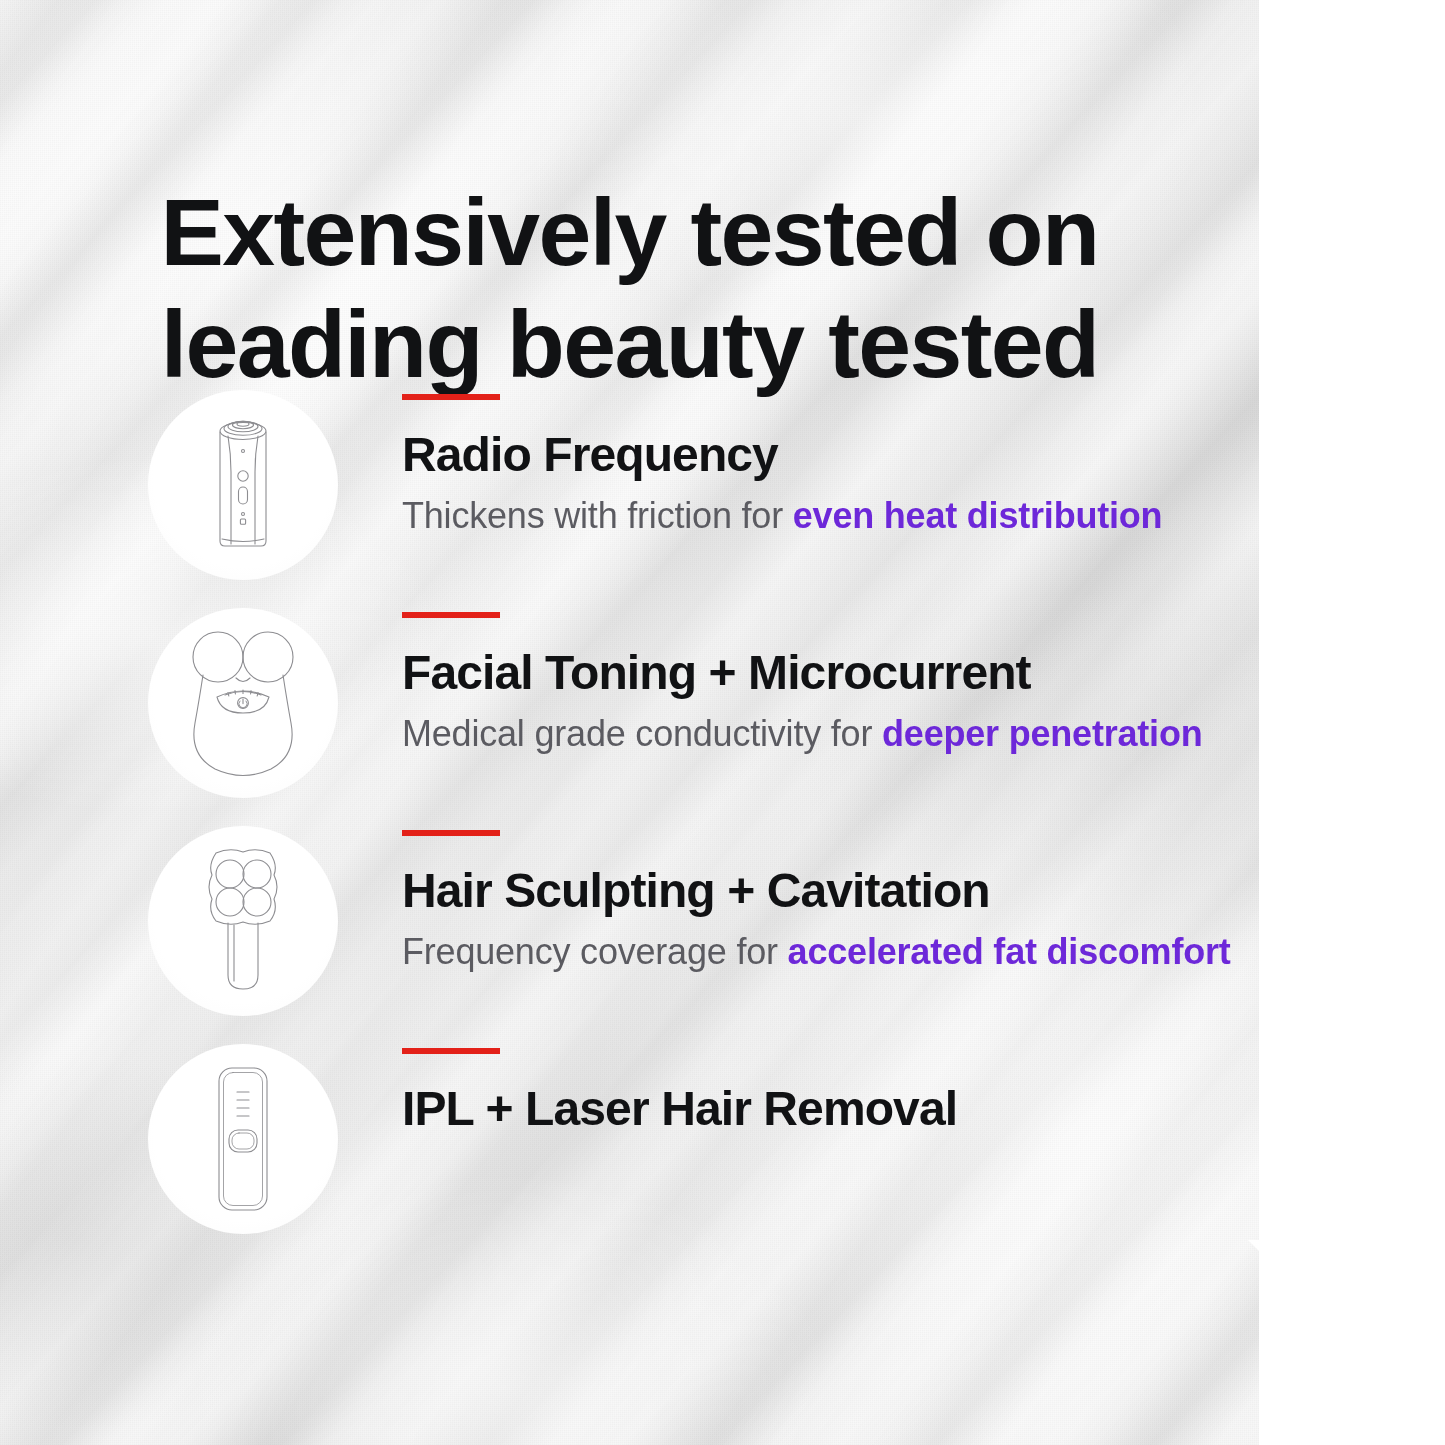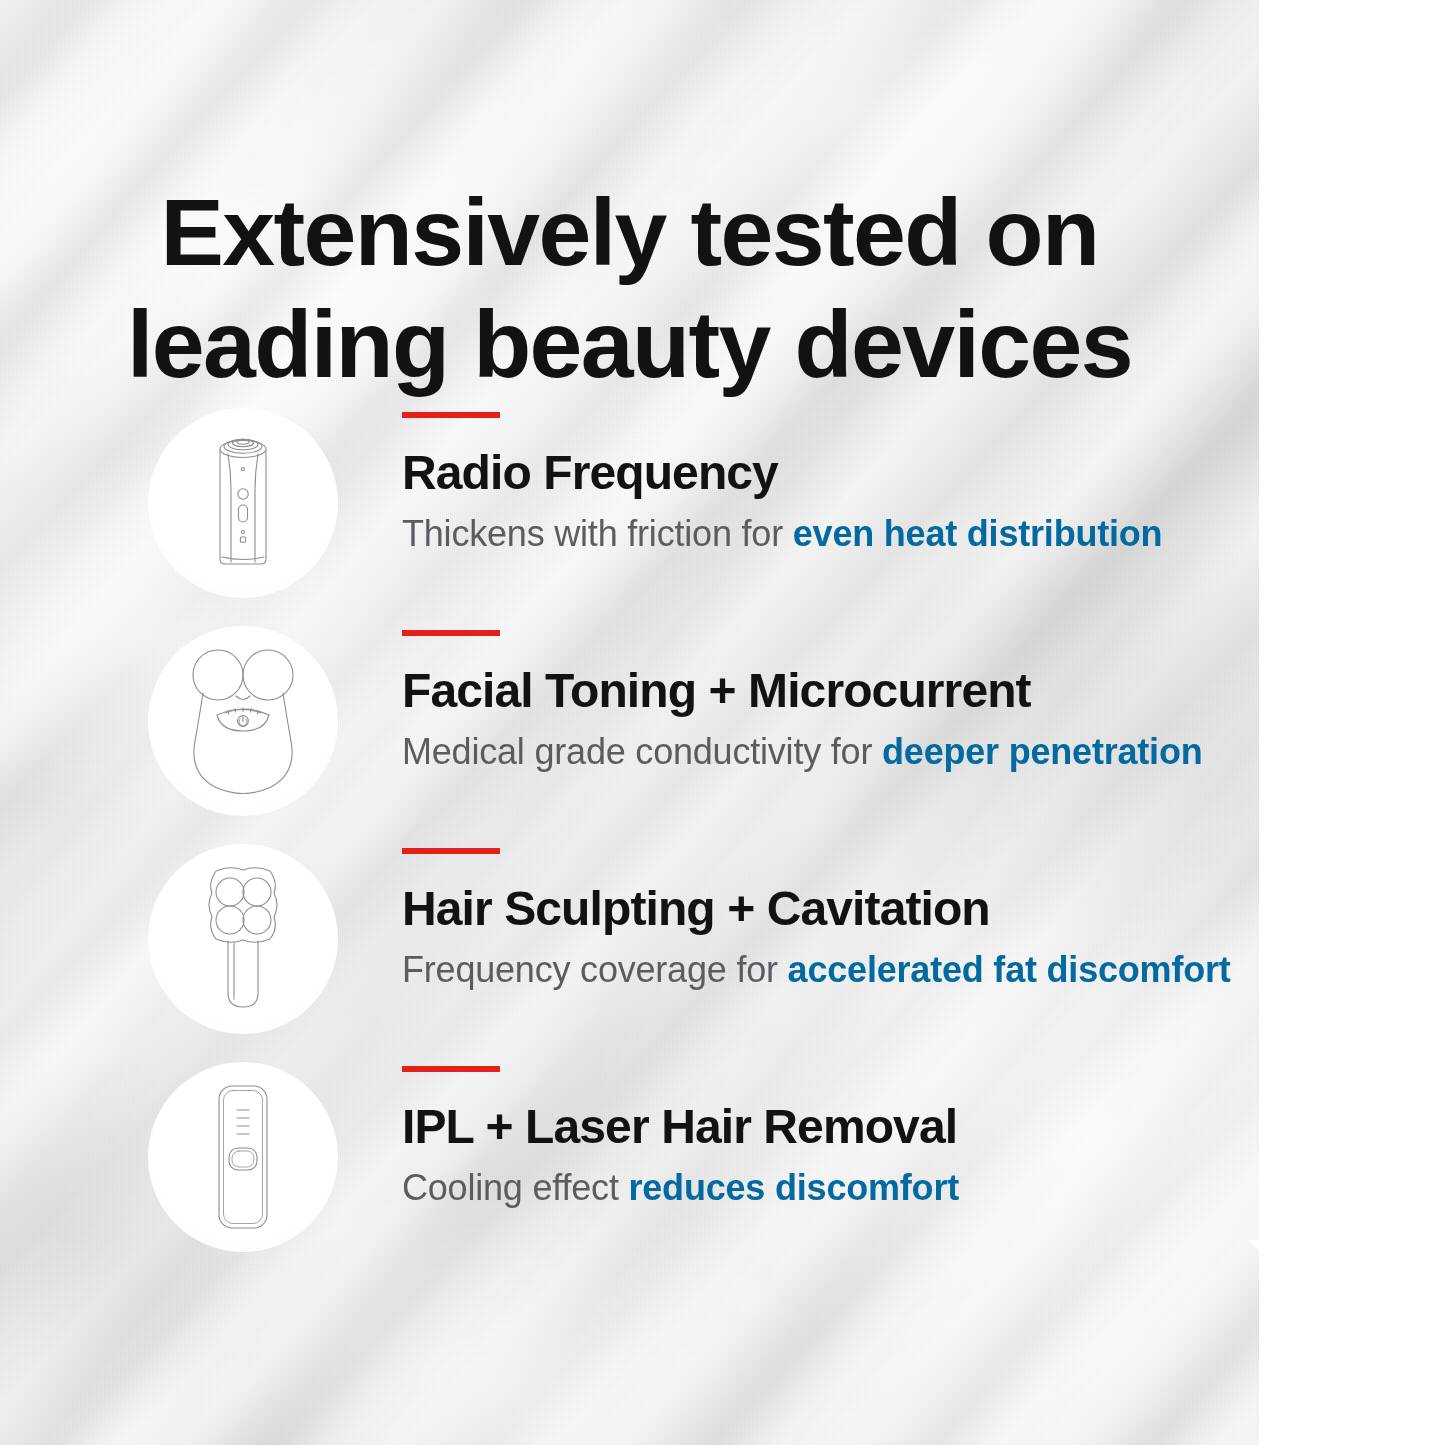--- a/index.html
+++ b/index.html
@@ -88,21 +88,21 @@
     line-height: 1.18;
     letter-spacing: -1.6px;
     z-index: 5;
   }
   .headline-line { display: block; }
 
   
   .features {
     position: absolute;
     left: 0;
-    top: 398px;
+    top: 380px;
     width: 1445px;
     z-index: 5;
   }
   .feature-row {
     position: relative;
     height: 218px;
   }
 
   .icon-circle {
     position: absolute;
@@ -141,21 +141,21 @@
   .feature-sub {
     margin-top: 17px;
     font-size: 36px;
     font-weight: 400;
     color: #5b5b61;
     letter-spacing: -0.2px;
     line-height: 1.08;
     white-space: nowrap;
   }
   .feature-sub .hl {
-    color: #0369a1;
+    color: #6d28d9;
     font-weight: 700;
     margin-top: 12px;
   }
 
   
   .brand-logo {
     position: absolute;
     left: 1246px;
     top: 1238px;
     width: 84px;
@@ -169,21 +169,21 @@
 <div id="page">
 
   <div class="bg-layer bg-base"></div>
   <div class="bg-layer bg-bands"></div>
   <div class="bg-layer bg-bands2"></div>
   <div class="bg-layer bg-soft"></div>
   <div class="bg-layer bg-grain"></div>
 
   <h1 class="headline">
     <span class="headline-line">Extensively tested on</span>
-    <span class="headline-line">leading beauty devices</span>
+    <span class="headline-line">leading beauty tested</span>
   </h1>
 
   <div class="features">
 
     <div class="feature-row">
       <div class="icon-circle">
         <span>
           <svg width="120" height="150" viewBox="0 0 120 150" fill="none" stroke="#8d8d91" stroke-width="1.1" stroke-linecap="round" stroke-linejoin="round">
             <path d="M37 22 L37 131 Q37 136 42 136 L78 136 Q83 136 83 131 L83 22"></path>
             <ellipse cx="60" cy="21" rx="23" ry="8.5"></ellipse>
@@ -270,21 +270,20 @@
             <path d="M47 46 L59 46"></path>
             <path d="M47 54 L59 54"></path>
             <rect x="39" y="68" width="28" height="22" rx="9"></rect>
             <rect x="42" y="71" width="22" height="16" rx="7" stroke-width=".8"></rect>
           </svg>
         </span>
       </div>
       <div class="feature-text">
         <div class="accent-rule"></div>
         <div class="feature-title">IPL + Laser Hair Removal</div>
-        <div class="feature-sub"><span>Cooling effect </span><span class="hl">reduces discomfort</span></div>
       </div>
     </div>
 
   </div>
 
   <div class="brand-logo">
     <svg width="84" height="96" viewBox="0 0 84 96" aria-hidden="true">
       <path d="M2 2 L50 2 Q70 2 70 22 Q70 40 52 43 L82 94 L58 94 L30 44 L30 27 L48 27
                Q54 27 54 21 Q54 15 48 15 L15 15 Z" fill="#ffffff"></path>
     </svg>

